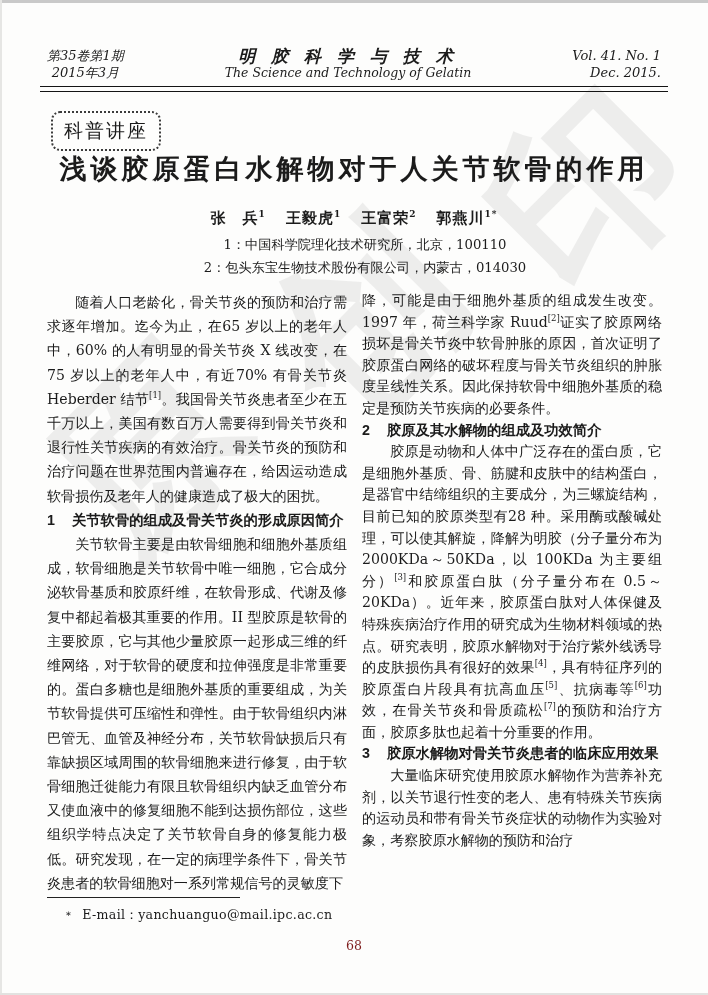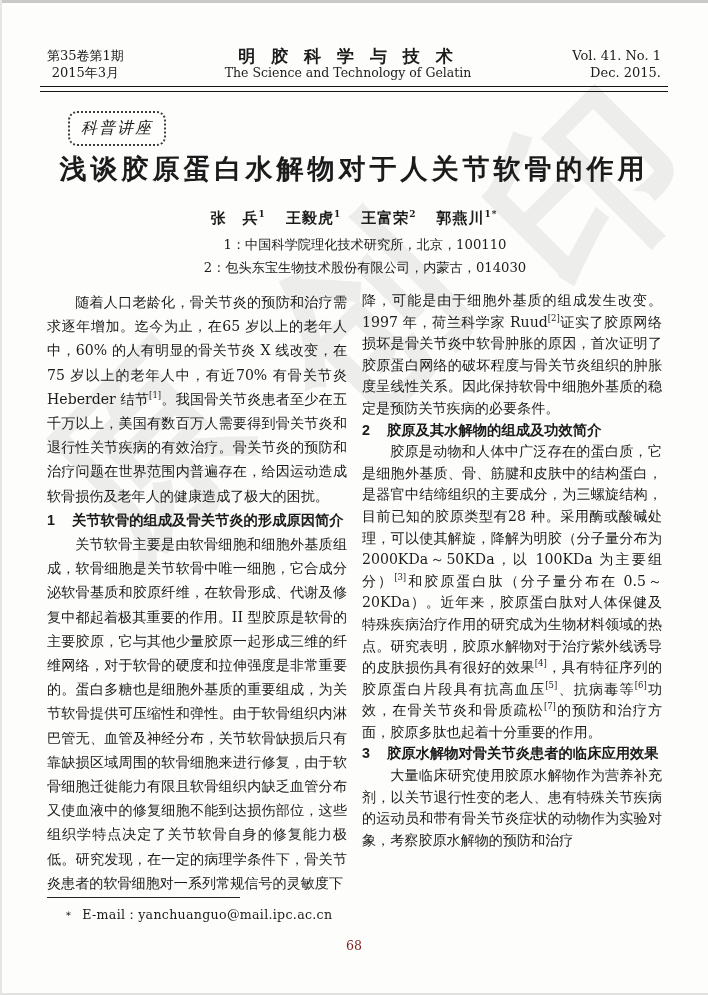--- a/index.html
+++ b/index.html
@@ -18,34 +18,34 @@
   .wm{position:absolute;font-size:185px;font-weight:700;color:#8a8a8a;opacity:.13;
       transform:rotate(-45deg);font-family:"DejaVu Serif",serif;line-height:1;}
   .wm.w0{left:55px;top:360px;}
   .wm.w1{left:275px;top:225px;}
   .wm.w2{left:495px;top:95px;}
 
   .content{position:absolute;inset:0;z-index:1;}
 
   
   .journal-header{position:absolute;top:47px;left:47px;width:614px;
-    display:flex;justify-content:space-between;align-items:flex-start;}
+    display:flex;justify-content:space-between;align-items:flex-start;font-style:italic;}
   .hdr-left{text-align:center;font-size:13px;line-height:17px;}
   .hdr-center{text-align:center;flex:1;}
   .hdr-center .cn{font-size:17px;font-weight:700;letter-spacing:5px;line-height:18px;}
   .hdr-center .en{font-size:12.5px;line-height:16px;}
   .hdr-right{text-align:right;font-size:13px;line-height:17px;}
 
   .rule-double{position:absolute;top:86px;left:40px;width:628px;height:4px;
     border-top:1.6px solid #141414;border-bottom:1.4px solid #141414;}
 
   
-  .badge{position:absolute;top:111px;left:68px;
+  .badge{position:absolute;top:111px;left:51px;
     border:2.5px dotted #3c3c3c;border-radius:9px;
-    padding:5px 11px;font-size:16px;letter-spacing:2px;background:rgba(255,255,255,.4);font-style:italic;}
+    padding:5px 11px;font-size:19px;letter-spacing:2px;background:rgba(255,255,255,.4);}
 
   
   .title{position:absolute;top:151px;left:0;width:708px;margin:0;text-align:center;
     font-size:27px;font-weight:700;letter-spacing:4px;font-family:Liberation Serif, serif;}
   .authors{position:absolute;top:209px;left:0;width:708px;text-align:center;
     font-size:15px;font-weight:700;letter-spacing:1px;}
   .author{margin:0 10px;white-space:nowrap;}
   .author sup{font-size:9px;font-weight:700;}
   .affils{position:absolute;top:234px;left:0;width:688px;text-align:center;
     font-size:13.2px;line-height:22.5px;padding-left:21px;}

